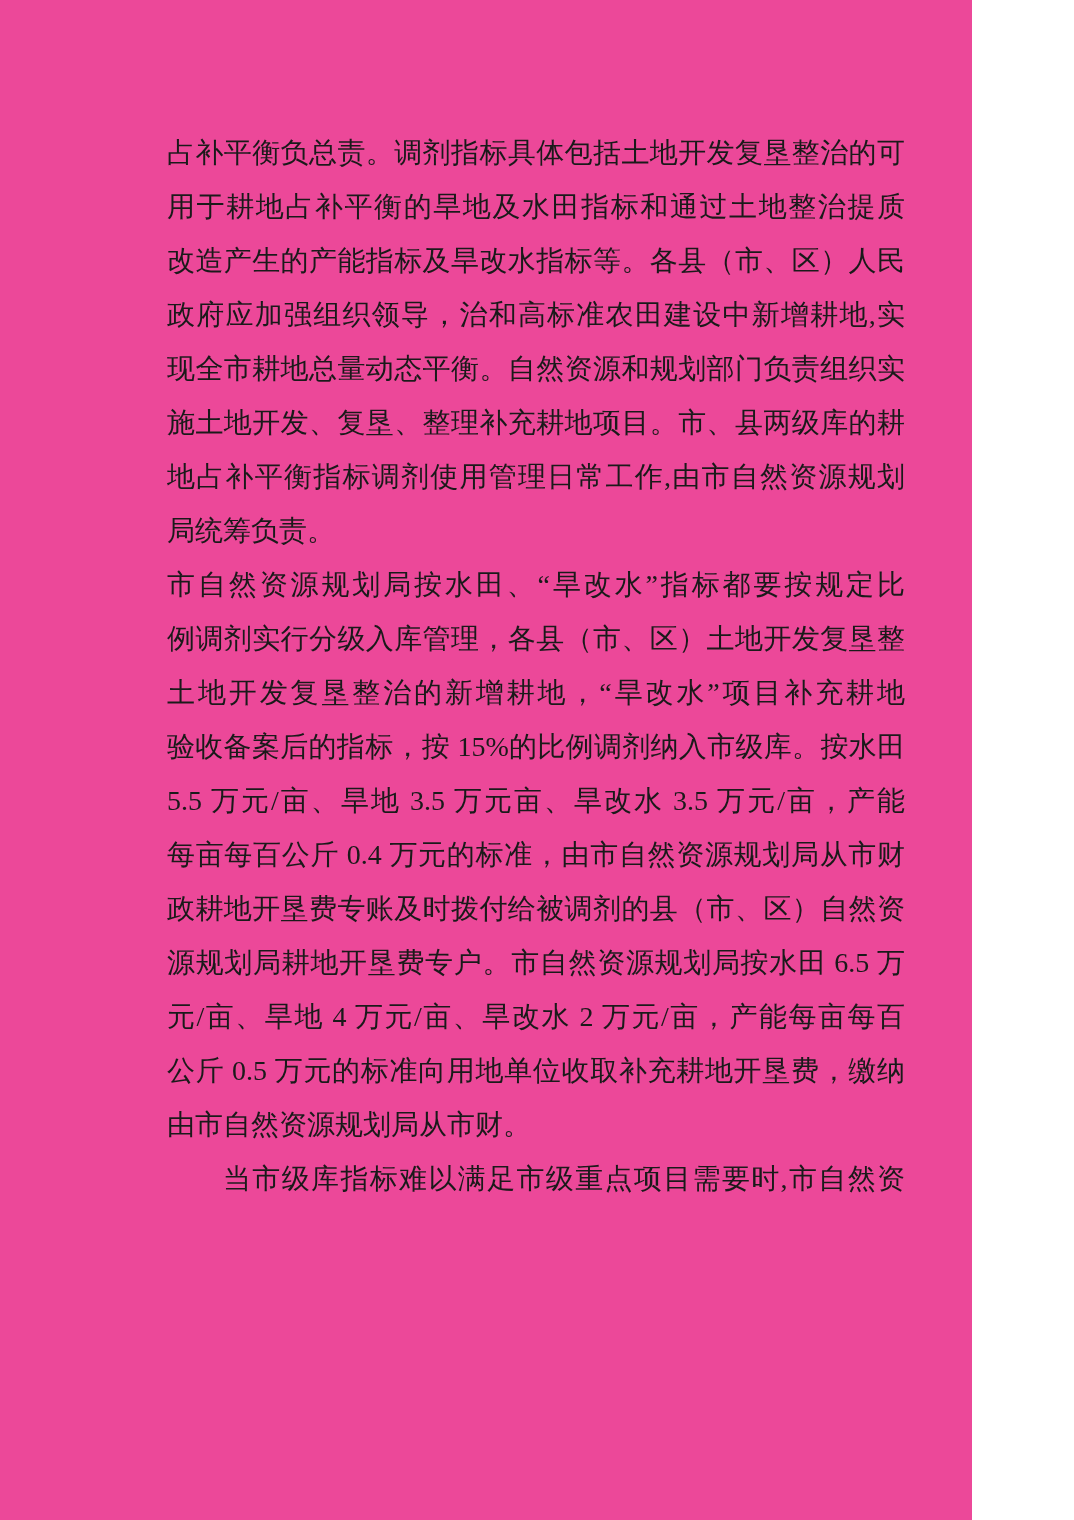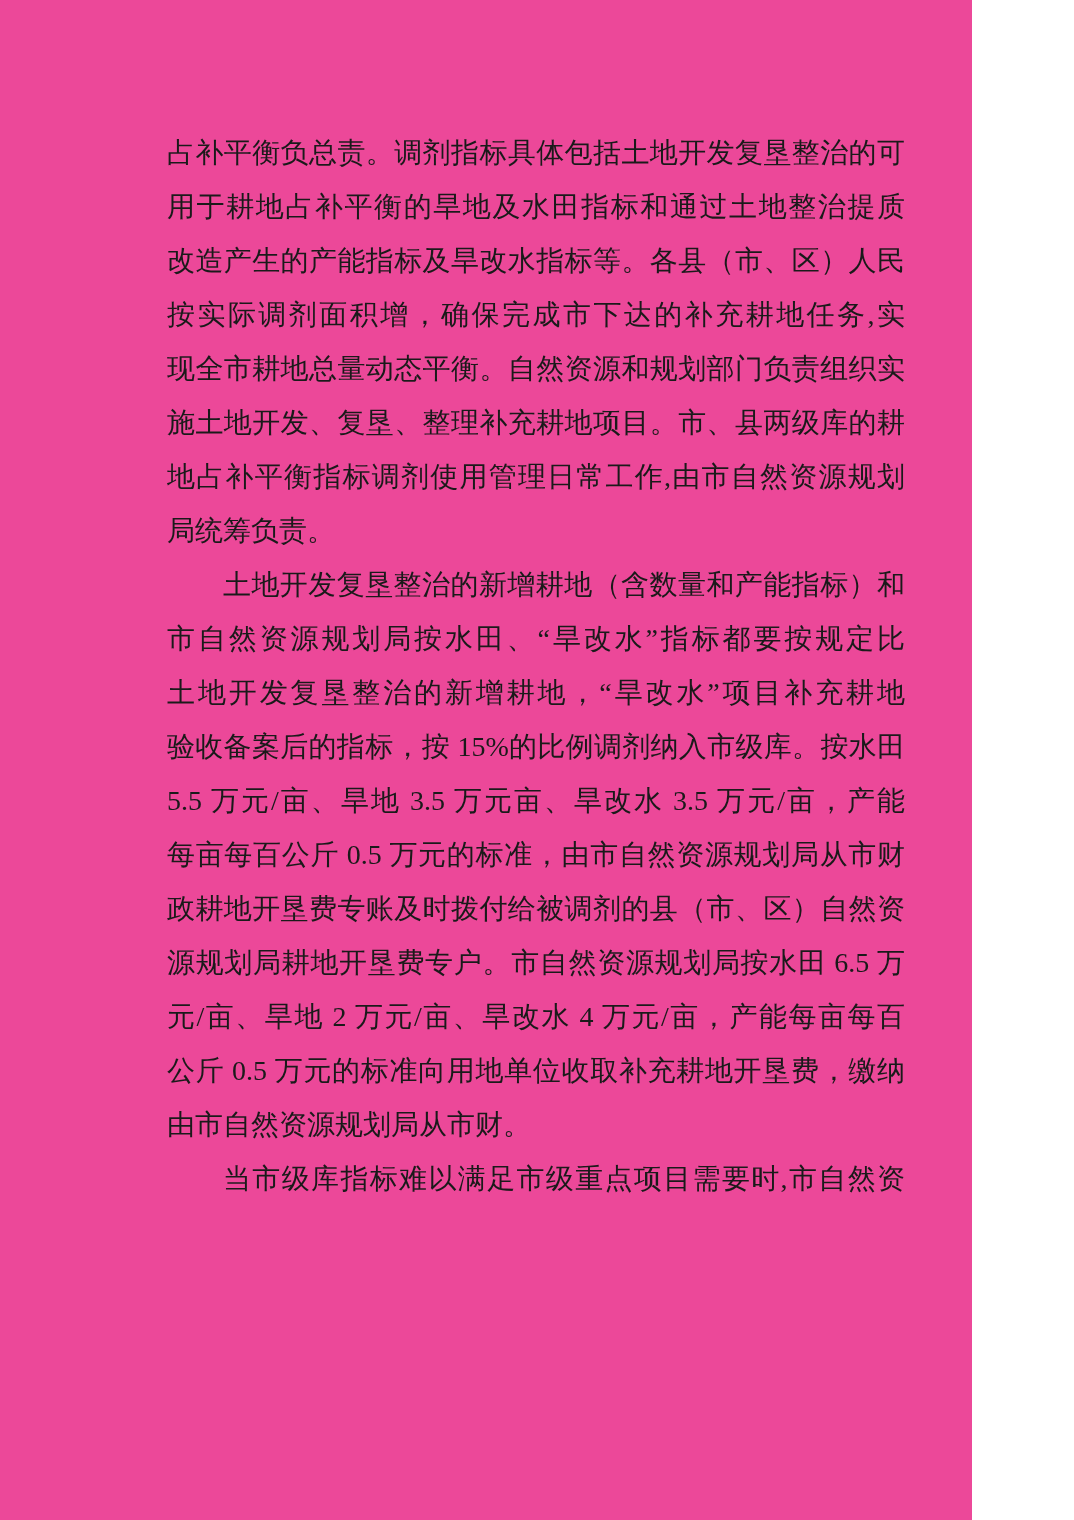--- a/index.html
+++ b/index.html
@@ -48,37 +48,37 @@
 </head>
 <body>
 
 <div class="page">
   <div class="text-block">
 
     <div class="para">
       <p class="line">占补平衡负总责。调剂指标具体包括土地开发复垦整治的可</p>
       <p class="line">用于耕地占补平衡的旱地及水田指标和通过土地整治提质</p>
       <p class="line">改造产生的产能指标及旱改水指标等。各县（市、区）人民</p>
-      <p class="line">按实际调剂面积增，确保完成市下达的补充耕地任务,实</p>
+      <p class="line">政府应加强组织领导，治和高标准农田建设中新增耕地,实</p>
       <p class="line">现全市耕地总量动态平衡。自然资源和规划部门负责组织实</p>
       <p class="line">施土地开发、复垦、整理补充耕地项目。市、县两级库的耕</p>
       <p class="line">地占补平衡指标调剂使用管理日常工作,由市自然资源规划</p>
       <p class="line last">局统筹负责。</p>
     </div>
 
     <div class="para">
-      <p class="line indent">土地开发复垦整治的新增耕地（含数量和产能指标）和</p>
       <p class="line">市自然资源规划局按水田、“旱改水”指标都要按规定比</p>
+      <p class="line">例调剂实行分级入库管理，各县（市、区）土地开发复垦整</p>
       <p class="line">土地开发复垦整治的新增耕地，“旱改水”项目补充耕地</p>
       <p class="line">验收备案后的指标，按 15%的比例调剂纳入市级库。按水田</p>
       <p class="line">5.5 万元/亩、旱地 3.5 万元亩、旱改水 3.5 万元/亩，产能</p>
-      <p class="line">每亩每百公斤 0.5 万元的标准，由市自然资源规划局从市财</p>
+      <p class="line">每亩每百公斤 0.4 万元的标准，由市自然资源规划局从市财</p>
       <p class="line">政耕地开垦费专账及时拨付给被调剂的县（市、区）自然资</p>
       <p class="line">源规划局耕地开垦费专户。市自然资源规划局按水田 6.5 万</p>
-      <p class="line">元/亩、旱地 2 万元/亩、旱改水 4 万元/亩，产能每亩每百</p>
+      <p class="line">元/亩、旱地 4 万元/亩、旱改水 2 万元/亩，产能每亩每百</p>
       <p class="line">公斤 0.5 万元的标准向用地单位收取补充耕地开垦费，缴纳</p>
       <p class="line last">由市自然资源规划局从市财。</p>
     </div>
 
     <div class="para">
       <p class="line indent">当市级库指标难以满足市级重点项目需要时,市自然资</p>
     </div>
 
   </div>
 </div>

